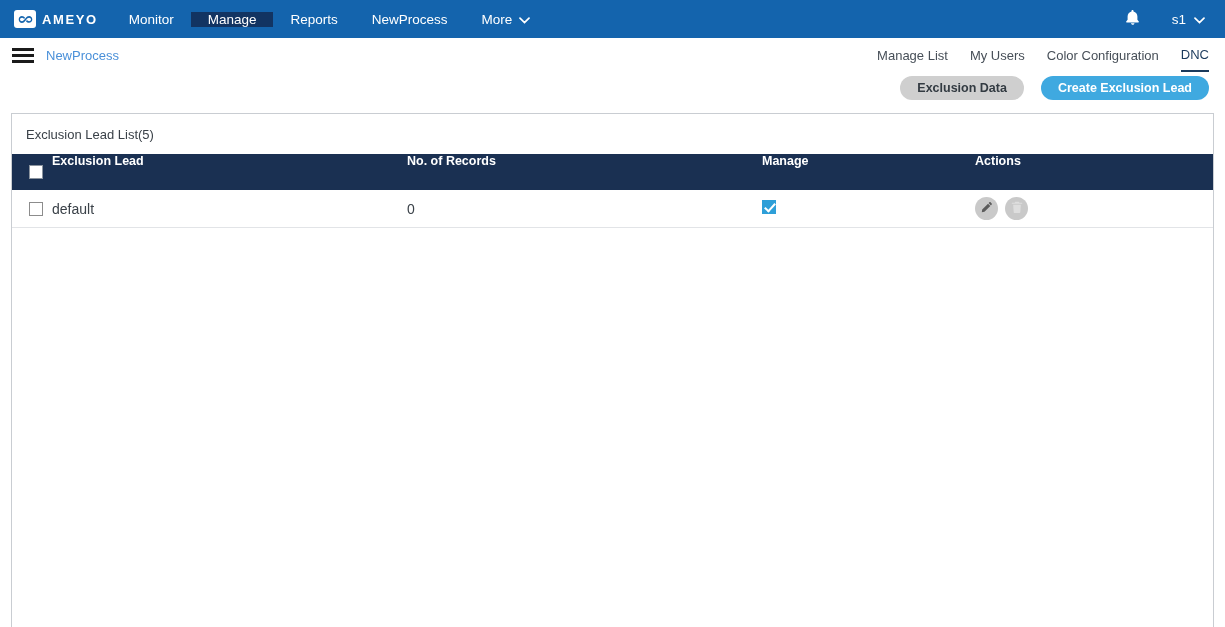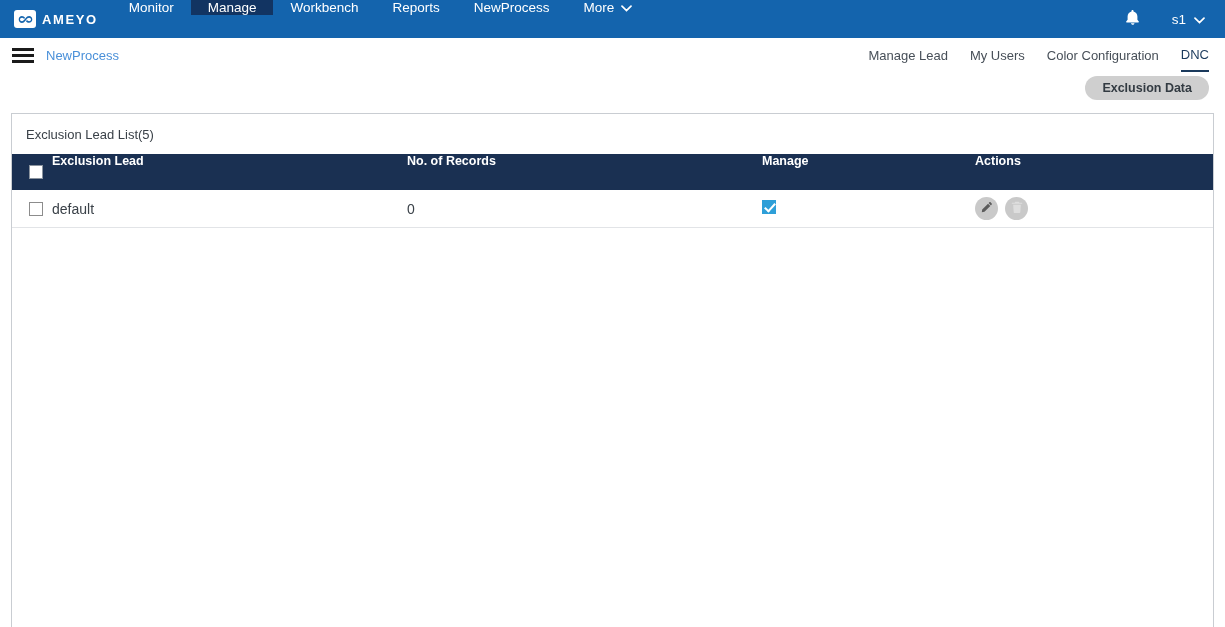--- a/index.html
+++ b/index.html
@@ -37,21 +37,21 @@
     align-items: center;
     justify-content: center;
     flex: none;
   }
   .brand-name {
     color: #ffffff;
     font-size: 13px;
     font-weight: bold;
     letter-spacing: 1.6px;
   }
-  .nav-items { display: flex; align-items: flex-start; }
+  .nav-items { display: flex; align-items: center; }
   .nav-item {
     display: flex;
     align-items: center;
     padding: 0 17px;
     color: #ffffff;
     font-size: 13.5px;
     cursor: pointer;
     white-space: nowrap;
   }
   .nav-item.active { background: #123462; }
@@ -257,23 +257,20 @@
   </div>
 
   <div class="nav-items">
     <div class="nav-item">
       <span>Monitor</span>
     </div>
     <div class="nav-item active">
       <span>Manage</span>
     </div>
     <div class="nav-item">
-      <span>Workbench</span>
-    </div>
-    <div class="nav-item">
       <span>Reports</span>
     </div>
     <div class="nav-item">
       <span>NewProcess</span>
     </div>
     <div class="nav-item">
       <span>More</span>
       <span class="chev">
         <svg width="11" height="7" viewBox="0 0 11 7" aria-hidden="true">
           <path d="M1 1.2L5.5 5.6 10 1.2" fill="none" stroke="#ffffff" stroke-width="1.7" stroke-linecap="round"></path>
@@ -304,29 +301,30 @@
 
 <div class="subnav">
   <div class="hamburger">
     <i></i>
     <i></i>
     <i></i>
   </div>
   <span class="breadcrumb">NewProcess</span>
 
   <div class="subnav-right">
-    <span class="subnav-link">Manage Lead</span>
+    <span class="subnav-link">Manage List</span>
     <span class="subnav-link">My Users</span>
     <span class="subnav-link">Color Configuration</span>
     <span class="subnav-link active">DNC</span>
   </div>
 </div>
 
 <div class="actionbar">
   <button class="pill pill-grey">Exclusion Data</button>
+  <button class="pill pill-blue">Create Exclusion Lead</button>
 </div>
 
 <div class="card">
 
   <div class="card-title">Exclusion Lead List(5)</div>
 
   <div class="thead">
     <div class="c-check">
       <span class="chk head"></span>
     </div>

